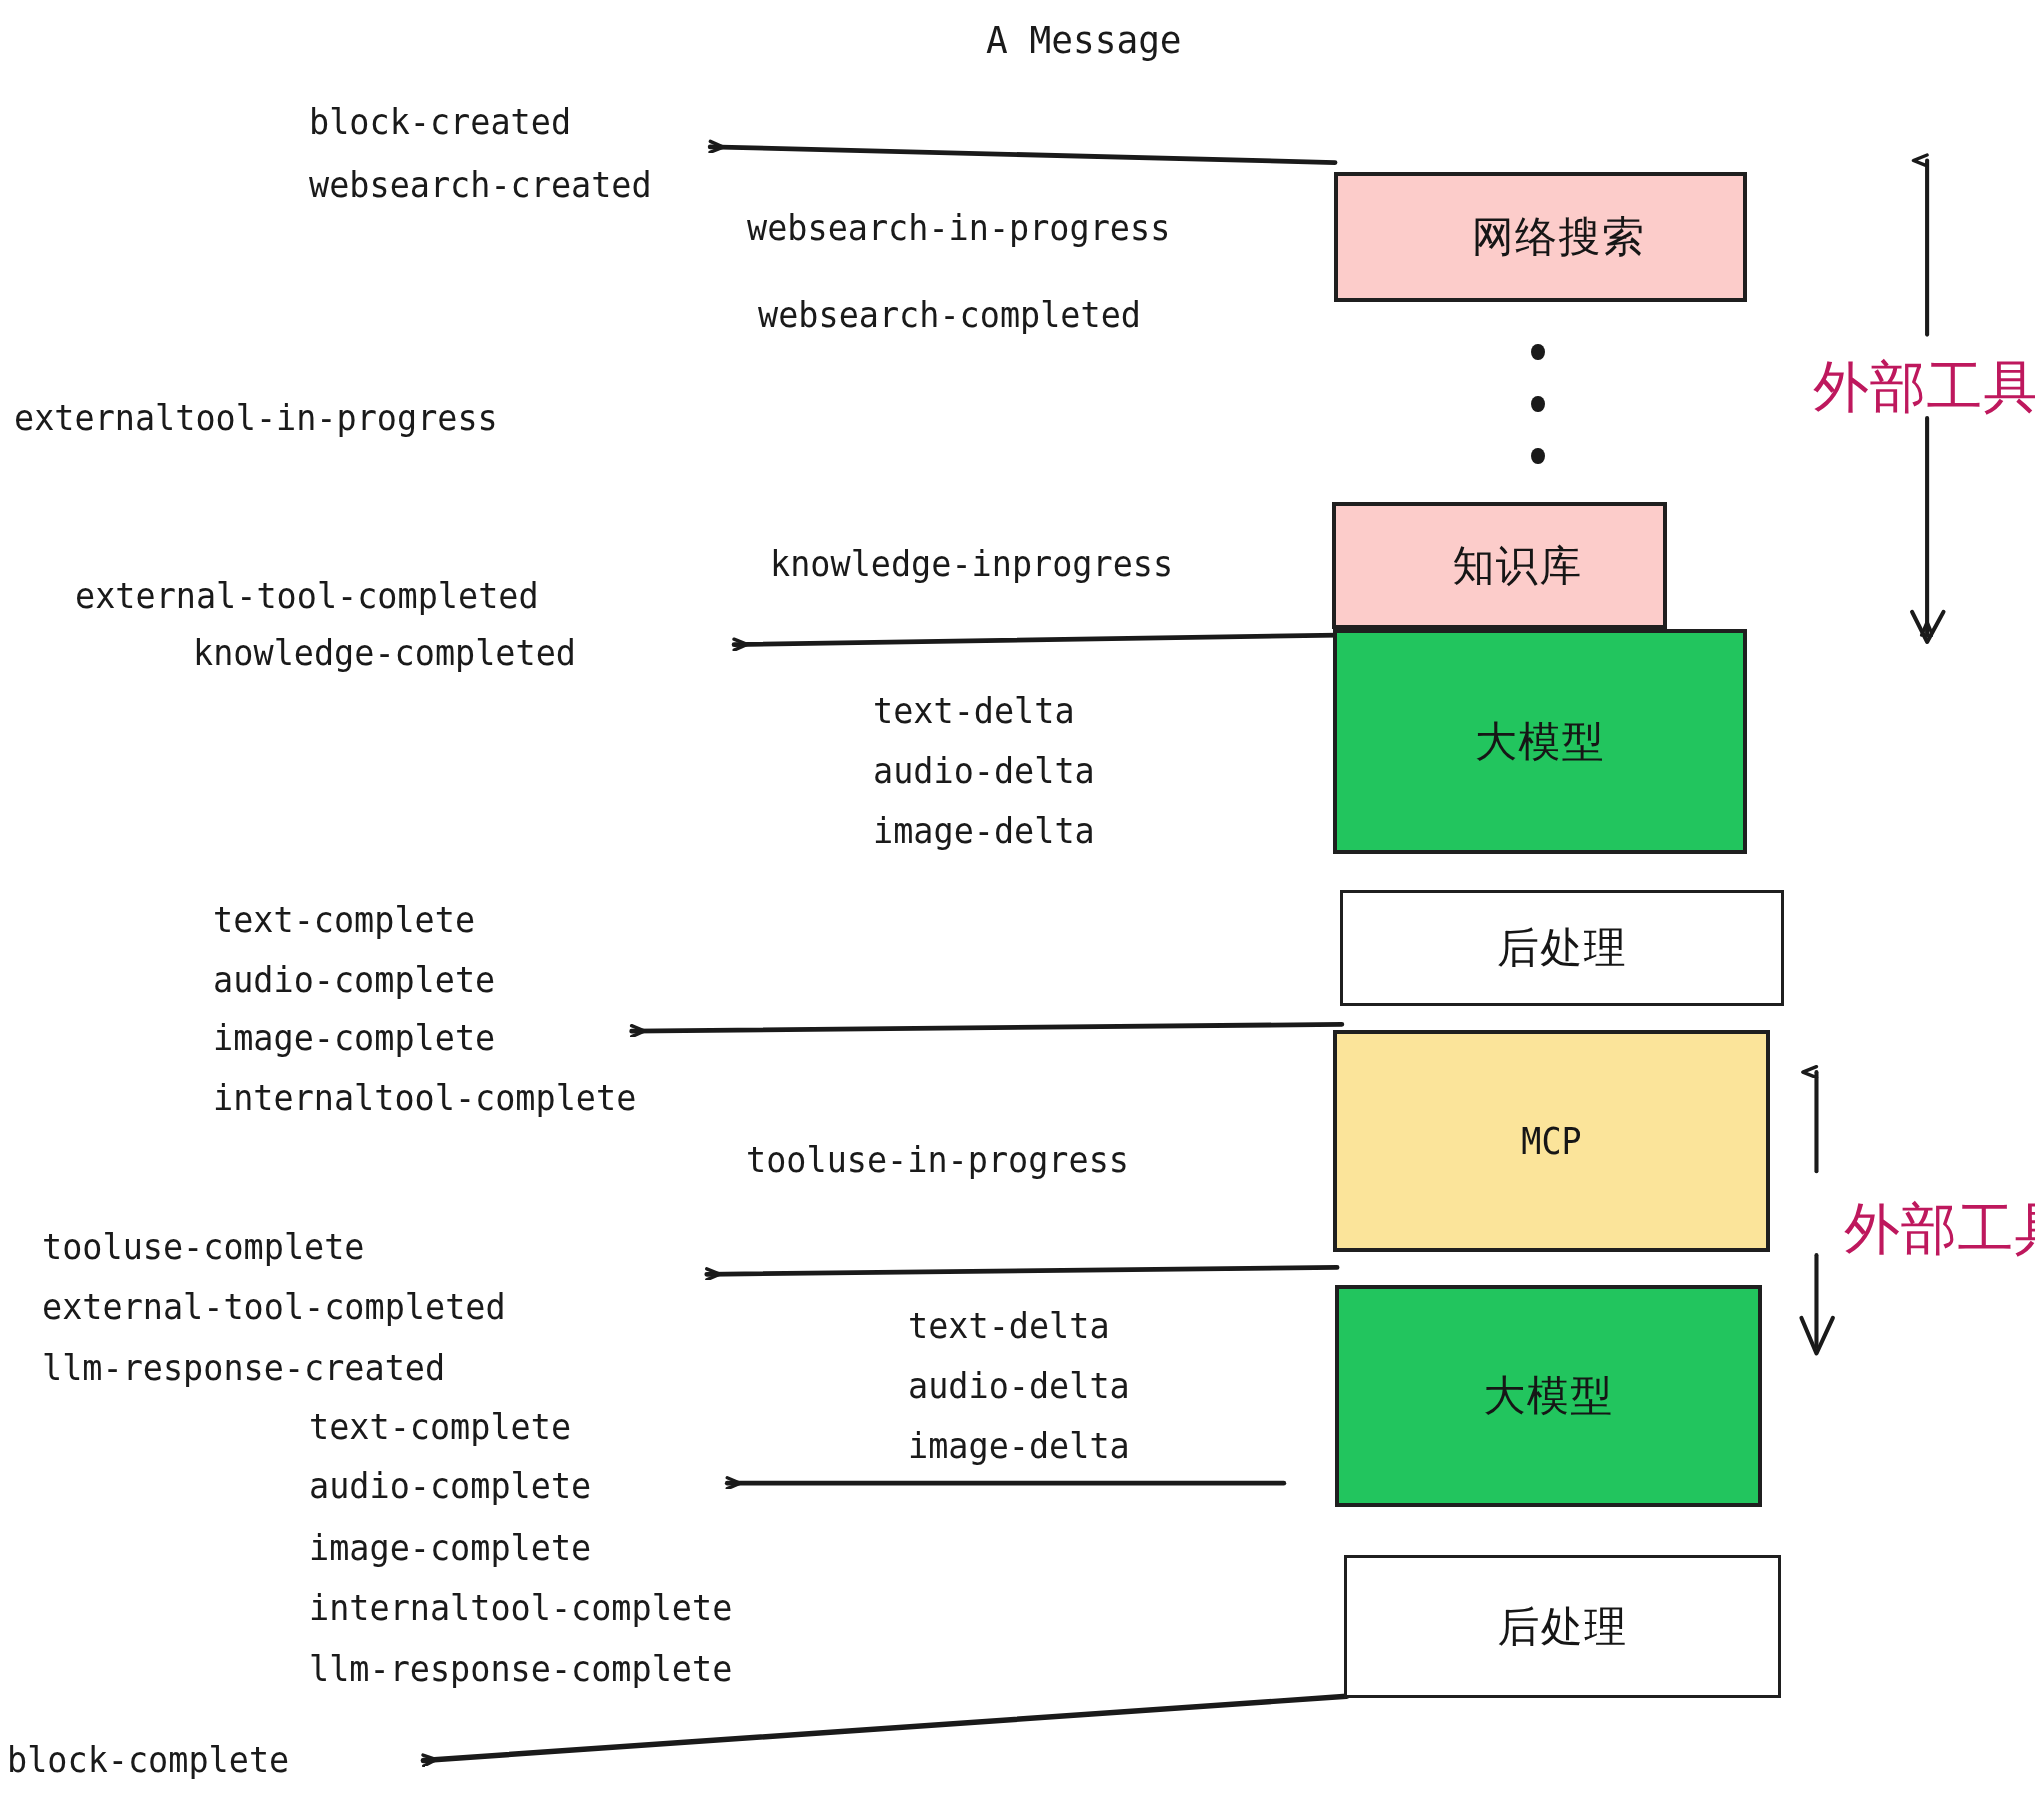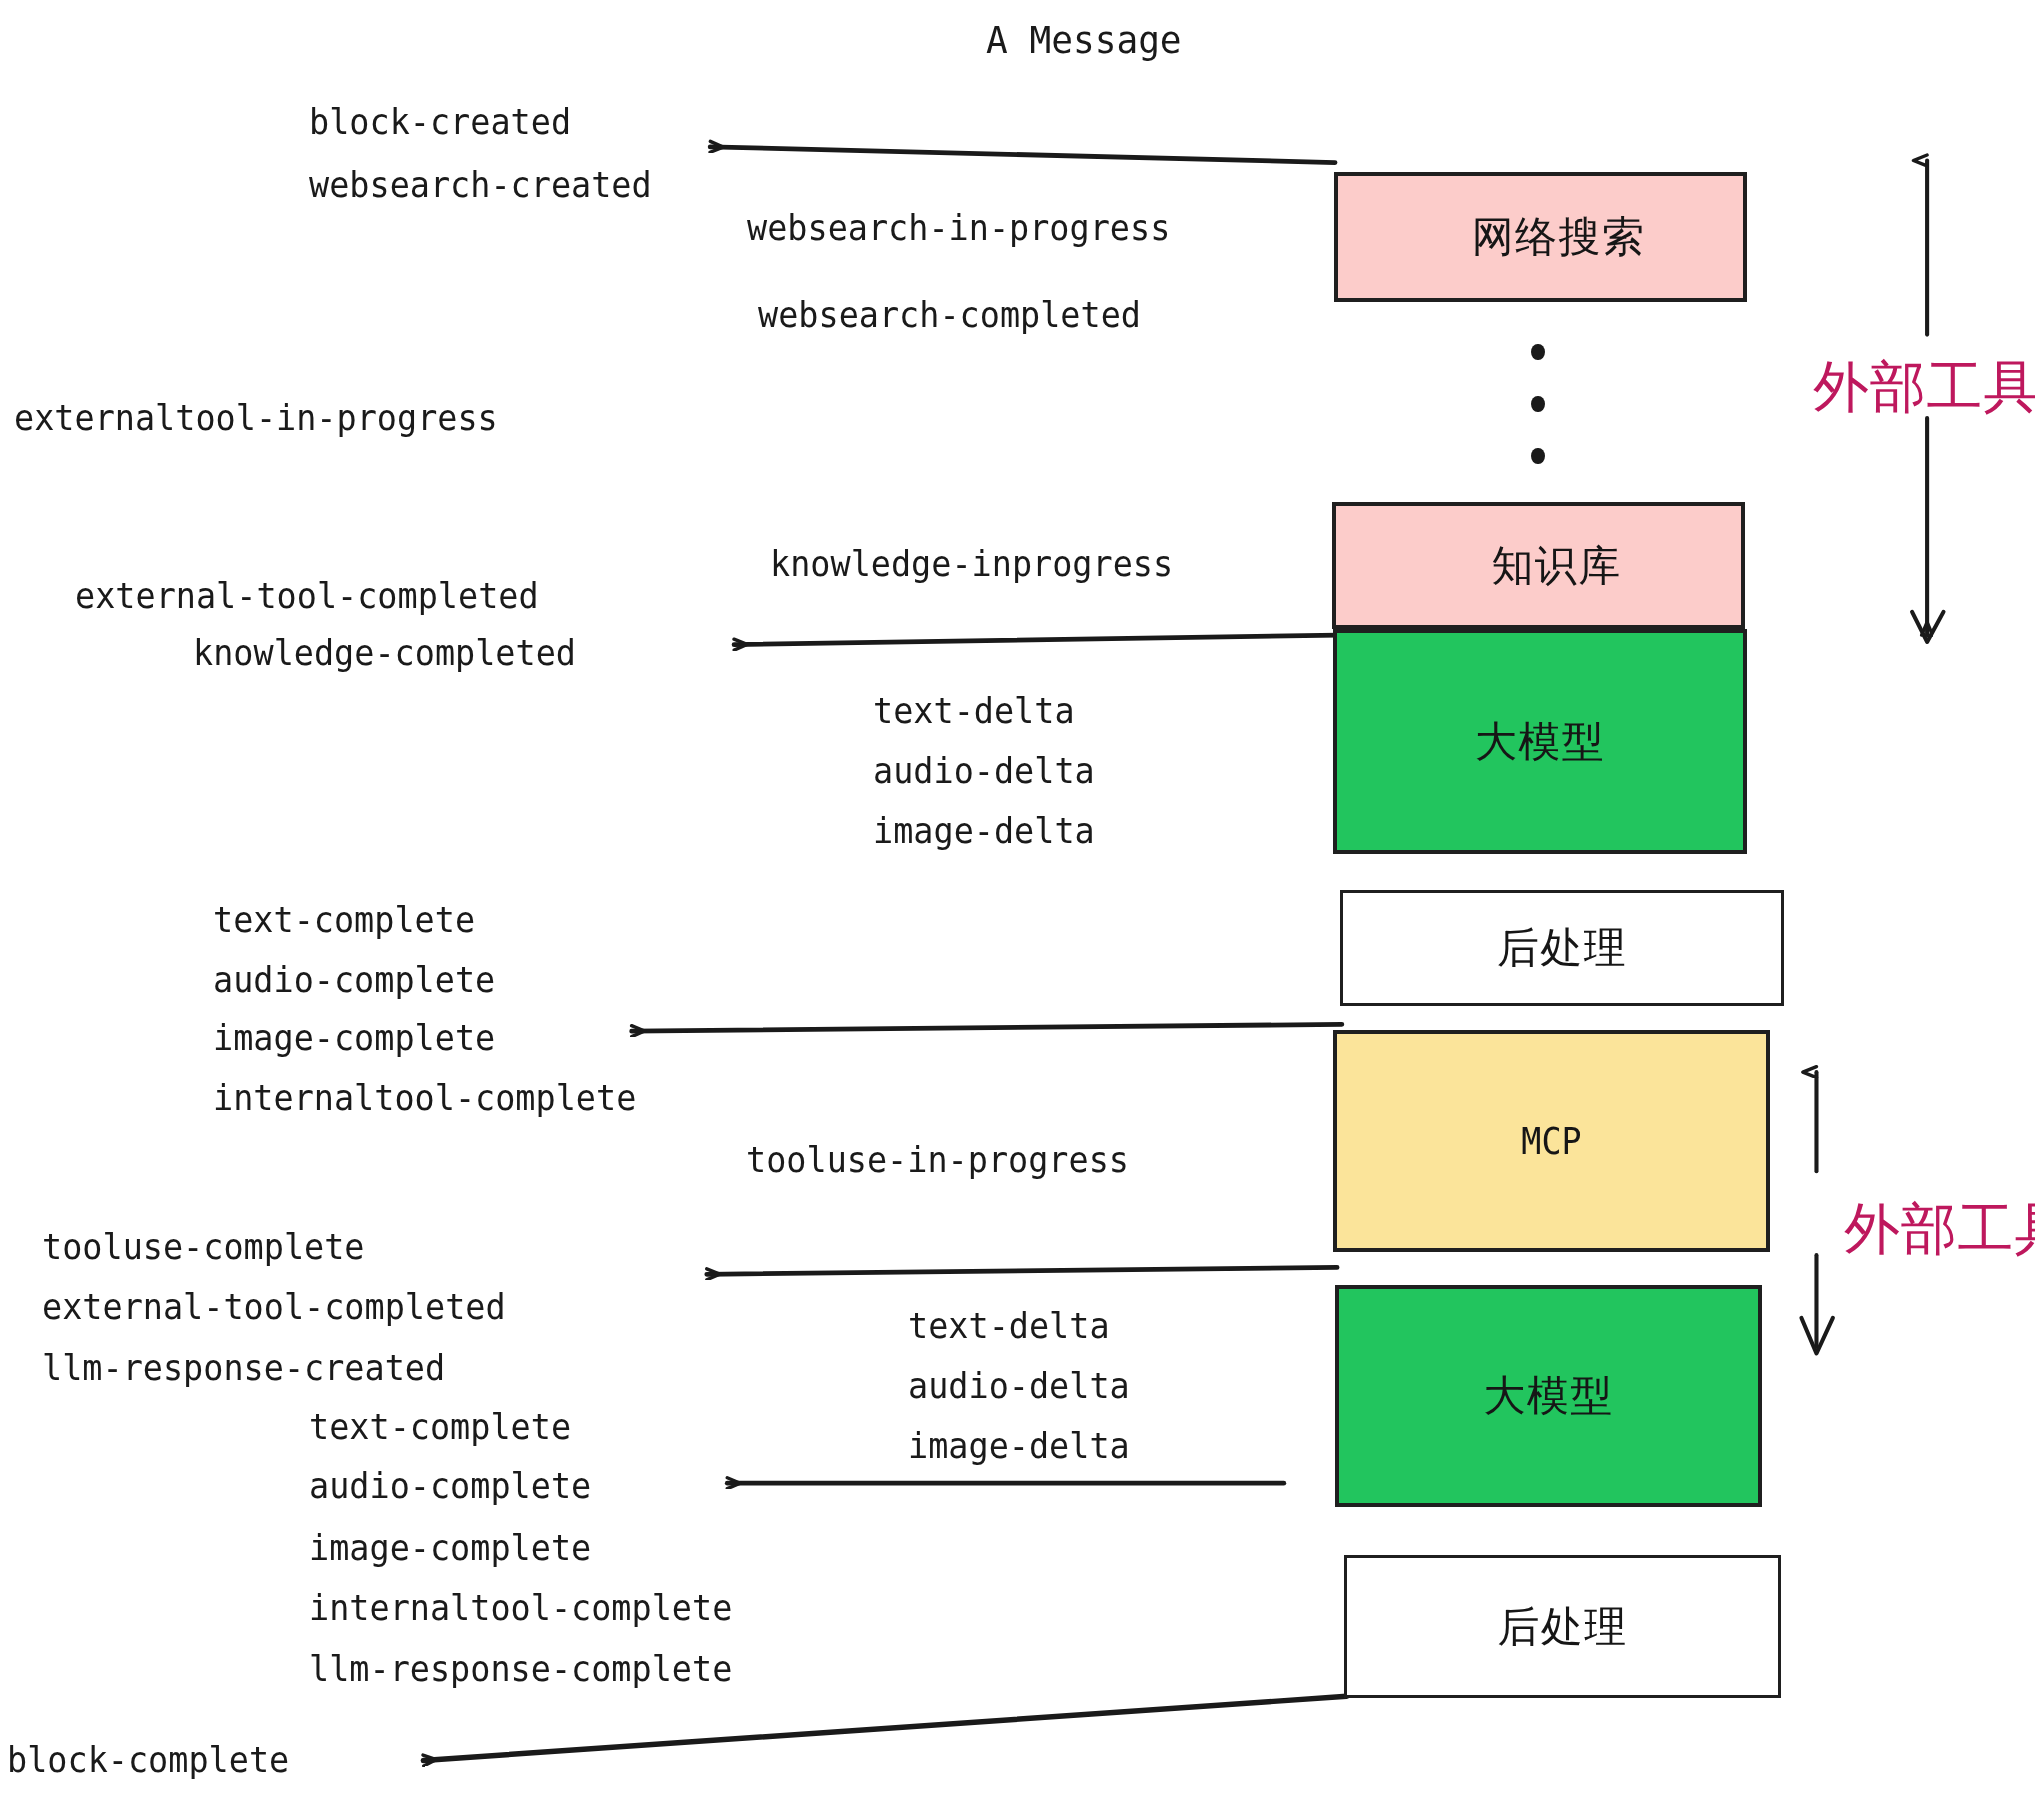--- a/index.html
+++ b/index.html
@@ -142,21 +142,21 @@
   <div class="title" style="left:986px; top:20.5px;">A Message</div>
 
   <div class="box pink" style="left:1334px; top:172px; width:413px; height:130px;">
     <span class="boxlabel">网络搜索</span>
   </div>
 
   <div class="dot" style="left:1531px; top:344px;"></div>
   <div class="dot" style="left:1531px; top:396px;"></div>
   <div class="dot" style="left:1531px; top:448px;"></div>
 
-  <div class="box pink" style="left:1332px; top:502px; width:413px; height:127px;">
+  <div class="box pink" style="left:1332px; top:502px; width:335px; height:127px;">
     <span class="boxlabel">知识库</span>
   </div>
 
   <div class="box green" style="left:1333px; top:629px; width:414px; height:225px;">
     <span class="boxlabel">大模型</span>
   </div>
 
   <div class="box white" style="left:1340px; top:890px; width:444px; height:116px;">
     <span class="boxlabel">后处理</span>
   </div>

